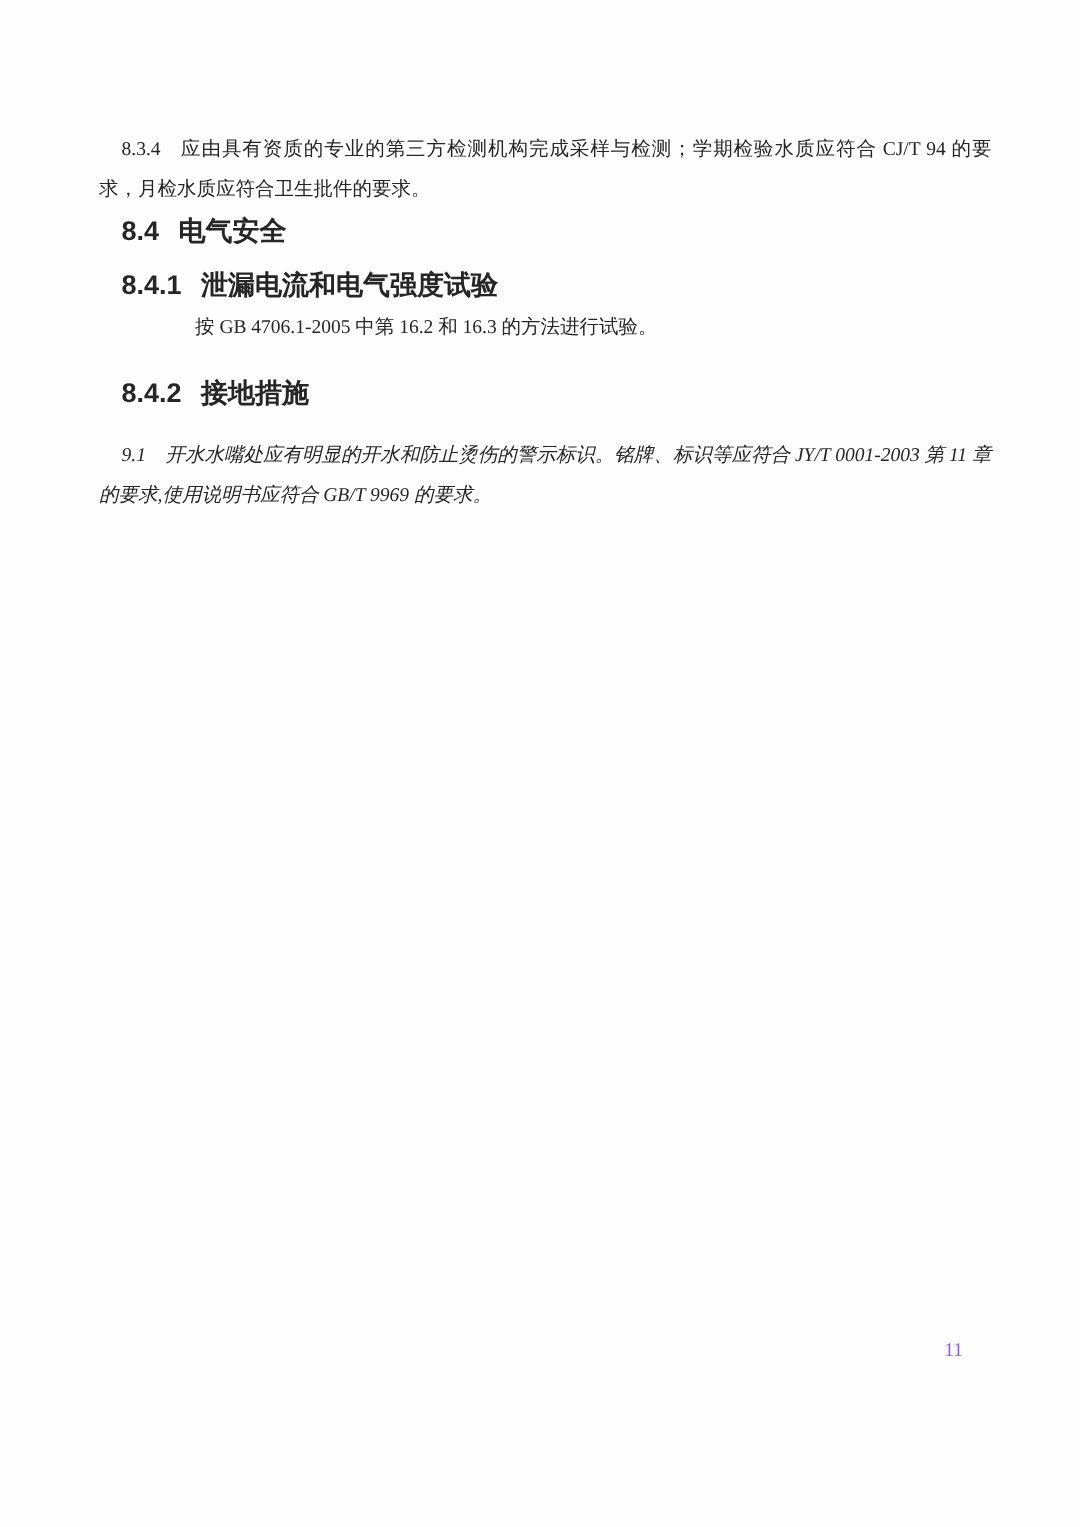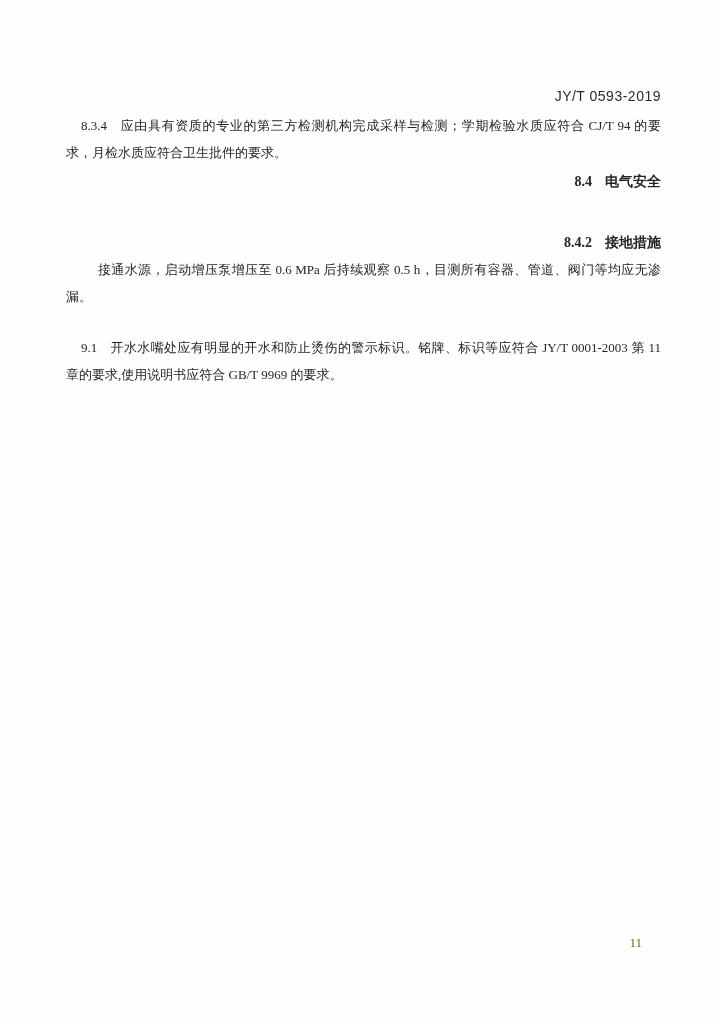--- a/index.html
+++ b/index.html
@@ -29,68 +29,66 @@
   }
   p {
     margin: 0;
     font-size: 13px;
     line-height: 27px;
     text-align: justify;
     color: #262626;
   }
   .heading {
     font-weight: bold;
-    font-family: Liberation Serif, serif;
-    font-size: 14px;
-    text-align: right;
+    font-family: Liberation Sans, sans-serif;
+    font-size: 18px;
+    text-align: left;
   }
   .ind1 { text-indent: 15px; }   
   .ind2 { text-indent: 32px; }   
   .ind4 { text-indent: 64px; }   
   .num { margin-right: 13px; }
   .num-wide { margin-right: 12px; }
   
   .mt2  { margin-top: 2px; }
   .mt4  { margin-top: 4px; }
   .mt9  { margin-top: 9px; }
-  .mt13 { margin-top: 24px; }
-  .mt18 { margin-top: 34px; }
+  .mt13 { margin-top: 13px; font-style: italic; }
+  .mt18 { margin-top: 18px; }
   .footer-pagenum {
     position: absolute;
-    top: 933px;
+    top: 890px;
     right: 78px;
     font-size: 13px;
     line-height: 20px;
-    color: #4d7c0f;
+    color: #8b5cf6;
     font-family: "Liberation Serif", "DejaVu Serif", serif;
   }
 </style>
 </head>
 <body>
 
 <div class="page">
   <div class="content">
 
-    <div class="header-ref">
-      <span>JY/T 0593-2019</span>
-    </div>
 
     <p class="ind1 mt2"><span class="num">8.3.4</span><span>应由具有资质的专业的第三方检测机构完成采样与检测；学期检验水质应符合 CJ/T 94 的要求，月检水质应符合卫生批件的要求。</span></p>
 
     <p class="heading ind1 mt2"><span class="num">8.4</span><span>电气安全</span></p>
 
+    <p class="heading ind1 mt9"><span class="num">8.4.1</span><span>泄漏电流和电气强度试验</span></p>
 
+    <p class="ind4"><span>按 GB 4706.1-2005 中第 16.2 和 16.3 的方法进行试验。</span></p>
 
     <p class="heading ind1 mt18"><span class="num">8.4.2</span><span>接地措施</span></p>
 
 
 
 
 
-    <p class="ind2"><span>接通水源，启动增压泵增压至 0.6 MPa 后持续观察 0.5 h，目测所有容器、管道、阀门等均应无渗漏。</span></p>
 
 
     <p class="ind1 mt13"><span class="num">9.1</span><span>开水水嘴处应有明显的开水和防止烫伤的警示标识。铭牌、标识等应符合 JY/T 0001-2003 第 11 章的要求,使用说明书应符合 GB/T 9969 的要求。</span></p>
 
 
   </div>
 
   <div class="footer-pagenum">11</div>
 </div>
 

